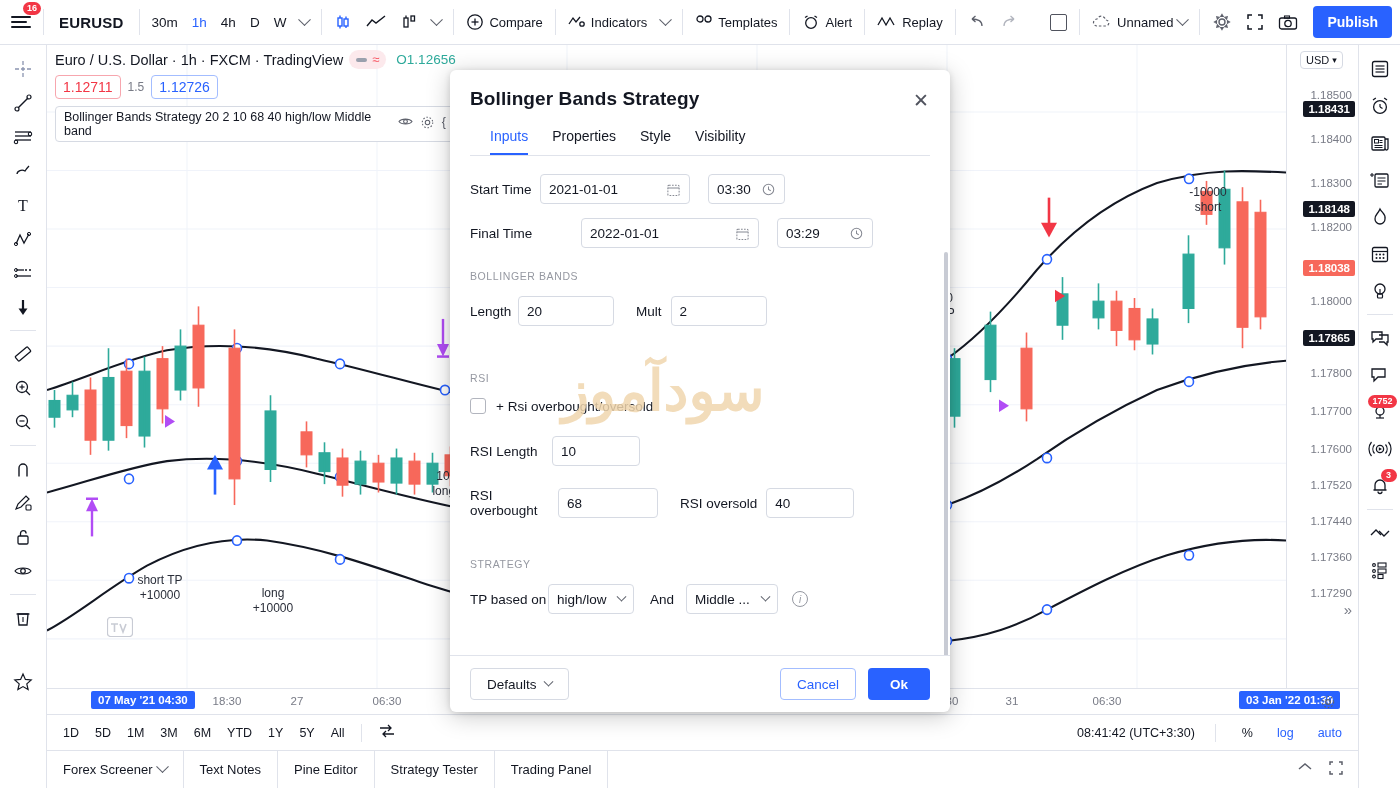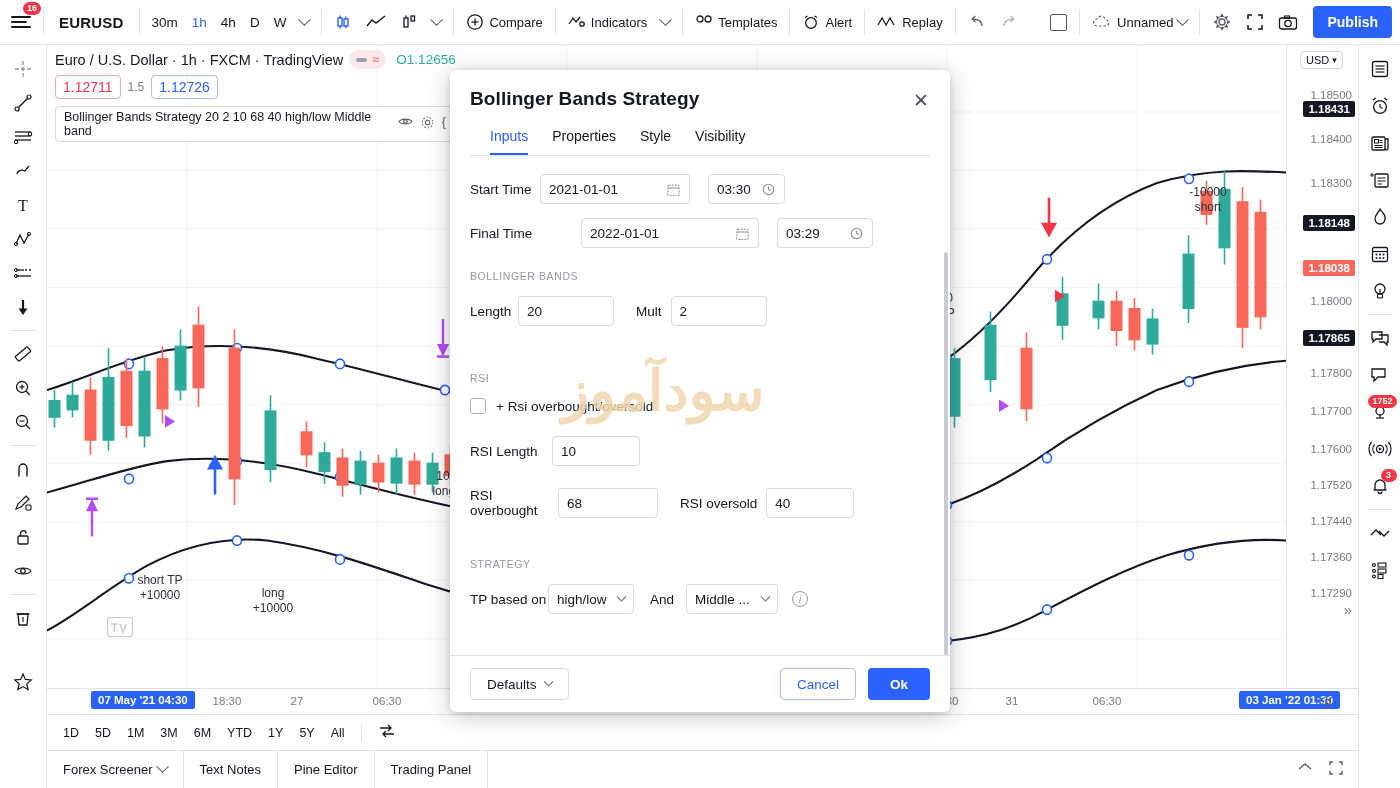--- a/index.html
+++ b/index.html
@@ -757,21 +757,21 @@
           <span class="ptick" style="top:285px;">1.17900</span>
           <span class="ptick" style="top:322px;">1.17800</span>
           <span class="ptick" style="top:360px;">1.17700</span>
           <span class="ptick" style="top:398px;">1.17600</span>
           <span class="ptick" style="top:434px;">1.17520</span>
           <span class="ptick" style="top:470px;">1.17440</span>
           <span class="ptick" style="top:506px;">1.17360</span>
           <span class="ptick" style="top:542px;">1.17290</span>
 
           <span class="pbadge dark" style="top:56px;">1.18431</span>
-          <span class="pbadge dark" style="top:170px;">1.18148</span>
+          <span class="pbadge dark" style="top:156px;">1.18148</span>
           <span class="pbadge red" style="top:215px;">1.18038</span>
           <span class="pbadge dark" style="top:285px;">1.17865</span>
 
           <span class="axis-collapse">»</span>
         </div>
       </div>
 
       <div class="timeaxis">
         <span class="tbadge" style="left:4px;">07 May '21  04:30</span>
         <span class="ttick" style="left:180px;">18:30</span>
@@ -799,29 +799,37 @@
         <div class="rbtn">1Y</div>
         <div class="rbtn">5Y</div>
         <div class="rbtn">All</div>
         <div class="rb-sep"></div>
         <div class="rbtn">
           <svg width="18" height="16" viewBox="0 0 18 16">
               <path d="M2,5 H13 M10,2 L13,5 L10,8" fill="none" stroke="#131722" stroke-width="1.3"></path>
               <path d="M16,11 H5 M8,8 L5,11 L8,14" fill="none" stroke="#131722" stroke-width="1.3"></path>
             </svg>
         </div>
+        <div class="rb-right">
+          <span class="clock">08:41:42 (UTC+3:30)</span>
+          <span class="rb-sep"></span>
+          <span class="mini">%</span>
+          <span class="mini blue">log</span>
+          <span class="mini blue">auto</span>
+        </div>
       </div>
 
       <div class="bottabs">
         <div class="btab">
           <span>Forex Screener</span>
           <span class="chev"></span>
         </div>
         <div class="btab">Text Notes</div>
         <div class="btab">Pine Editor</div>
+        <div class="btab">Strategy Tester</div>
         <div class="btab">Trading Panel</div>
         <div class="bt-right">
           <span>
             <svg width="18" height="14" viewBox="0 0 18 14">
                 <polyline points="3,9 9,4 15,9" fill="none" stroke="#5d606b" stroke-width="1.5"></polyline>
               </svg>
           </span>
           <span>
             <svg width="16" height="16" viewBox="0 0 16 16">
                 <path d="M2,5 V2 H5 M11,2 H14 V5 M14,11 V14 H11 M5,14 H2 V11" fill="none" stroke="#5d606b" stroke-width="1.5"></path>

